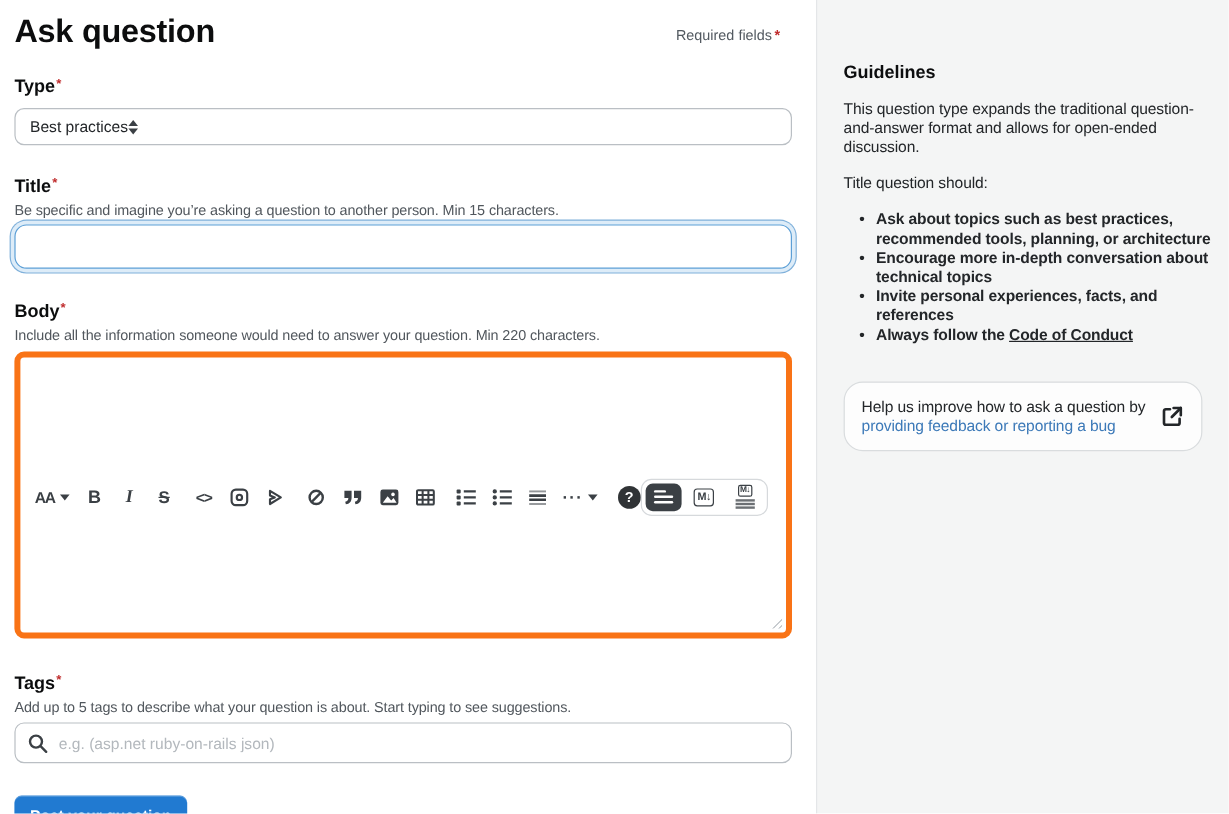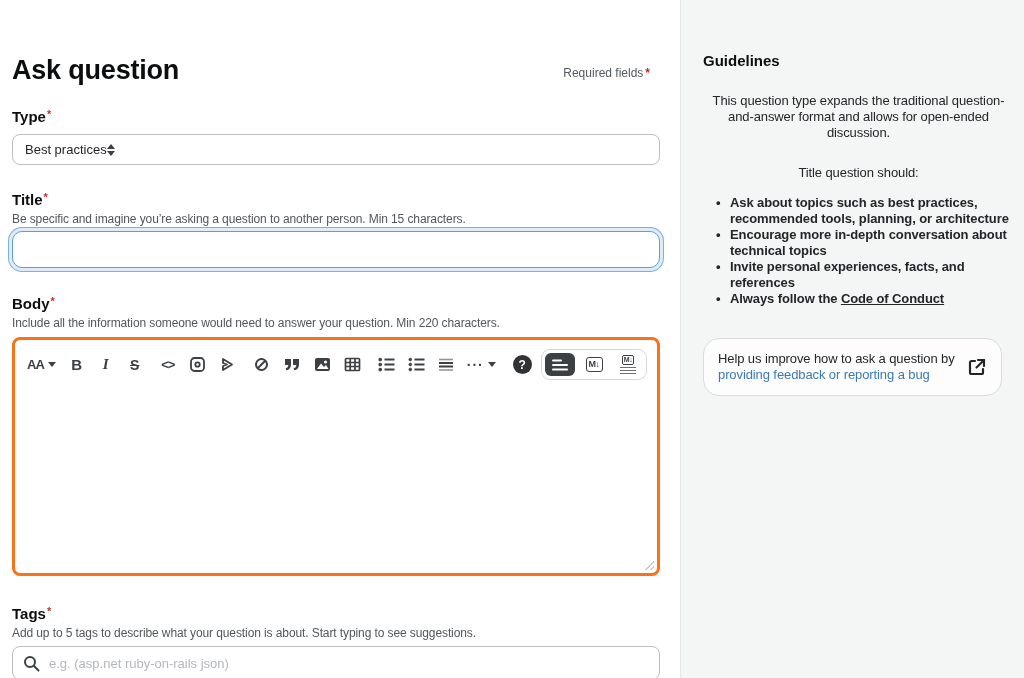--- a/index.html
+++ b/index.html
@@ -9,21 +9,20 @@
     background: #ffffff;
     color: #232629;
     overflow: hidden;
     display: flex;
   }
 
   
   .main {
     width: 680px; flex: 0 0 680px;
     padding: 10px 20px 0 12px;
-    margin-top: 44px;
   }
   .header-row { display: flex; justify-content: space-between; align-items: flex-start; }
   h1.page-title { font-size: 27px; font-weight: 700; color: #0c0d0e; line-height: 32px; letter-spacing: -0.2px; }
   .required-note { font-size: 12px; color: #525960; margin-top: 12px; margin-right: 10px; }
   .req { color: #c02d2e; font-weight: 700; margin-left: 2px; }
   .req-sup { color: #c02d2e; font-weight: 700; font-size: 11px; vertical-align: top; margin-left: 1px; }
 
   .field-label { font-size: 15px; font-weight: 700; color: #0c0d0e; }
   .field-desc { font-size: 12px; color: #51575d; margin-top: 4px; letter-spacing: -0.1px; }
 
@@ -50,22 +49,22 @@
     margin-top: 5px; width: 100%; height: 37px;
     border: 1px solid #5c9fd6; border-radius: 10px;
     box-shadow: 0 0 0 3px #ddecf8, 0 0 0 4px #7fb0da;
     font-size: 13px; padding: 0 12px; outline: none; background: #fff;
     font-family: "Liberation Sans", sans-serif;
   }
 
   
   .editor {
     margin-top: 7px; width: 100%; height: 239px;
-    border: 3px solid #f97316; border-radius: 8px; background: #fff;
-    position: relative; display: flex; flex-direction: column;
+    border: 5px solid #f97316; border-radius: 8px; background: #fff;
+    position: relative; display: flex; 
   }
   .toolbar {
     display: flex; align-items: center;
     padding: 9px 10px 6px 12px; color: #3b4045;
   }
   .tgroup { display: flex; align-items: center; gap: 13px; }
   .tgap { width: 17px; }
   .tbtn { display: flex; align-items: center; justify-content: center; cursor: pointer; color: #3b4045; min-width: 16px; height: 20px; background: none; border: none; }
   .tb-aa { font-size: 13px; font-weight: 600; letter-spacing: -1px; }
   .tb-b { font-size: 15px; font-weight: 800; }
@@ -120,21 +119,21 @@
     font-family: "Liberation Sans", sans-serif; cursor: pointer;
     box-shadow: inset 0 1px 0 rgba(255,255,255,.25);
   }
 
   
   .sidebar {
     flex: 1; background: #f4f5f5; border-left: 1px solid #e4e6e8;
     padding: 52px 10px 0 22px; height: 678px;
   }
   .guidelines-title { font-size: 15px; font-weight: 700; color: #0c0d0e; }
-  .guidelines-intro, .should-label { font-size: 13px; line-height: 16px; color: #232629; margin-top: 24px; letter-spacing: -0.1px; text-align: center; }
+  .guidelines-intro, .should-label { font-size: 13px; line-height: 16px; color: #232629; margin-top: 14px; letter-spacing: -0.1px; }
   .guideline-list { margin-top: 14px; list-style: none; }
   .guideline-list li { position: relative; padding-left: 27px; font-size: 13px; line-height: 16px; color: #232629; letter-spacing: -0.1px; font-weight: bold; }
   .guideline-list li::before { content: "•"; position: absolute; left: 13px; top: 0; font-size: 13px; }
   .conduct-link { text-decoration: underline; color: #232629; cursor: pointer; }
 
   .feedback-box {
     margin-top: 31px; margin-right: 12px;
     background: #fdfdfd; border: 1px solid #d9dcde; border-radius: 16px;
     padding: 12px 14px; display: flex; align-items: center; gap: 10px;
   }

